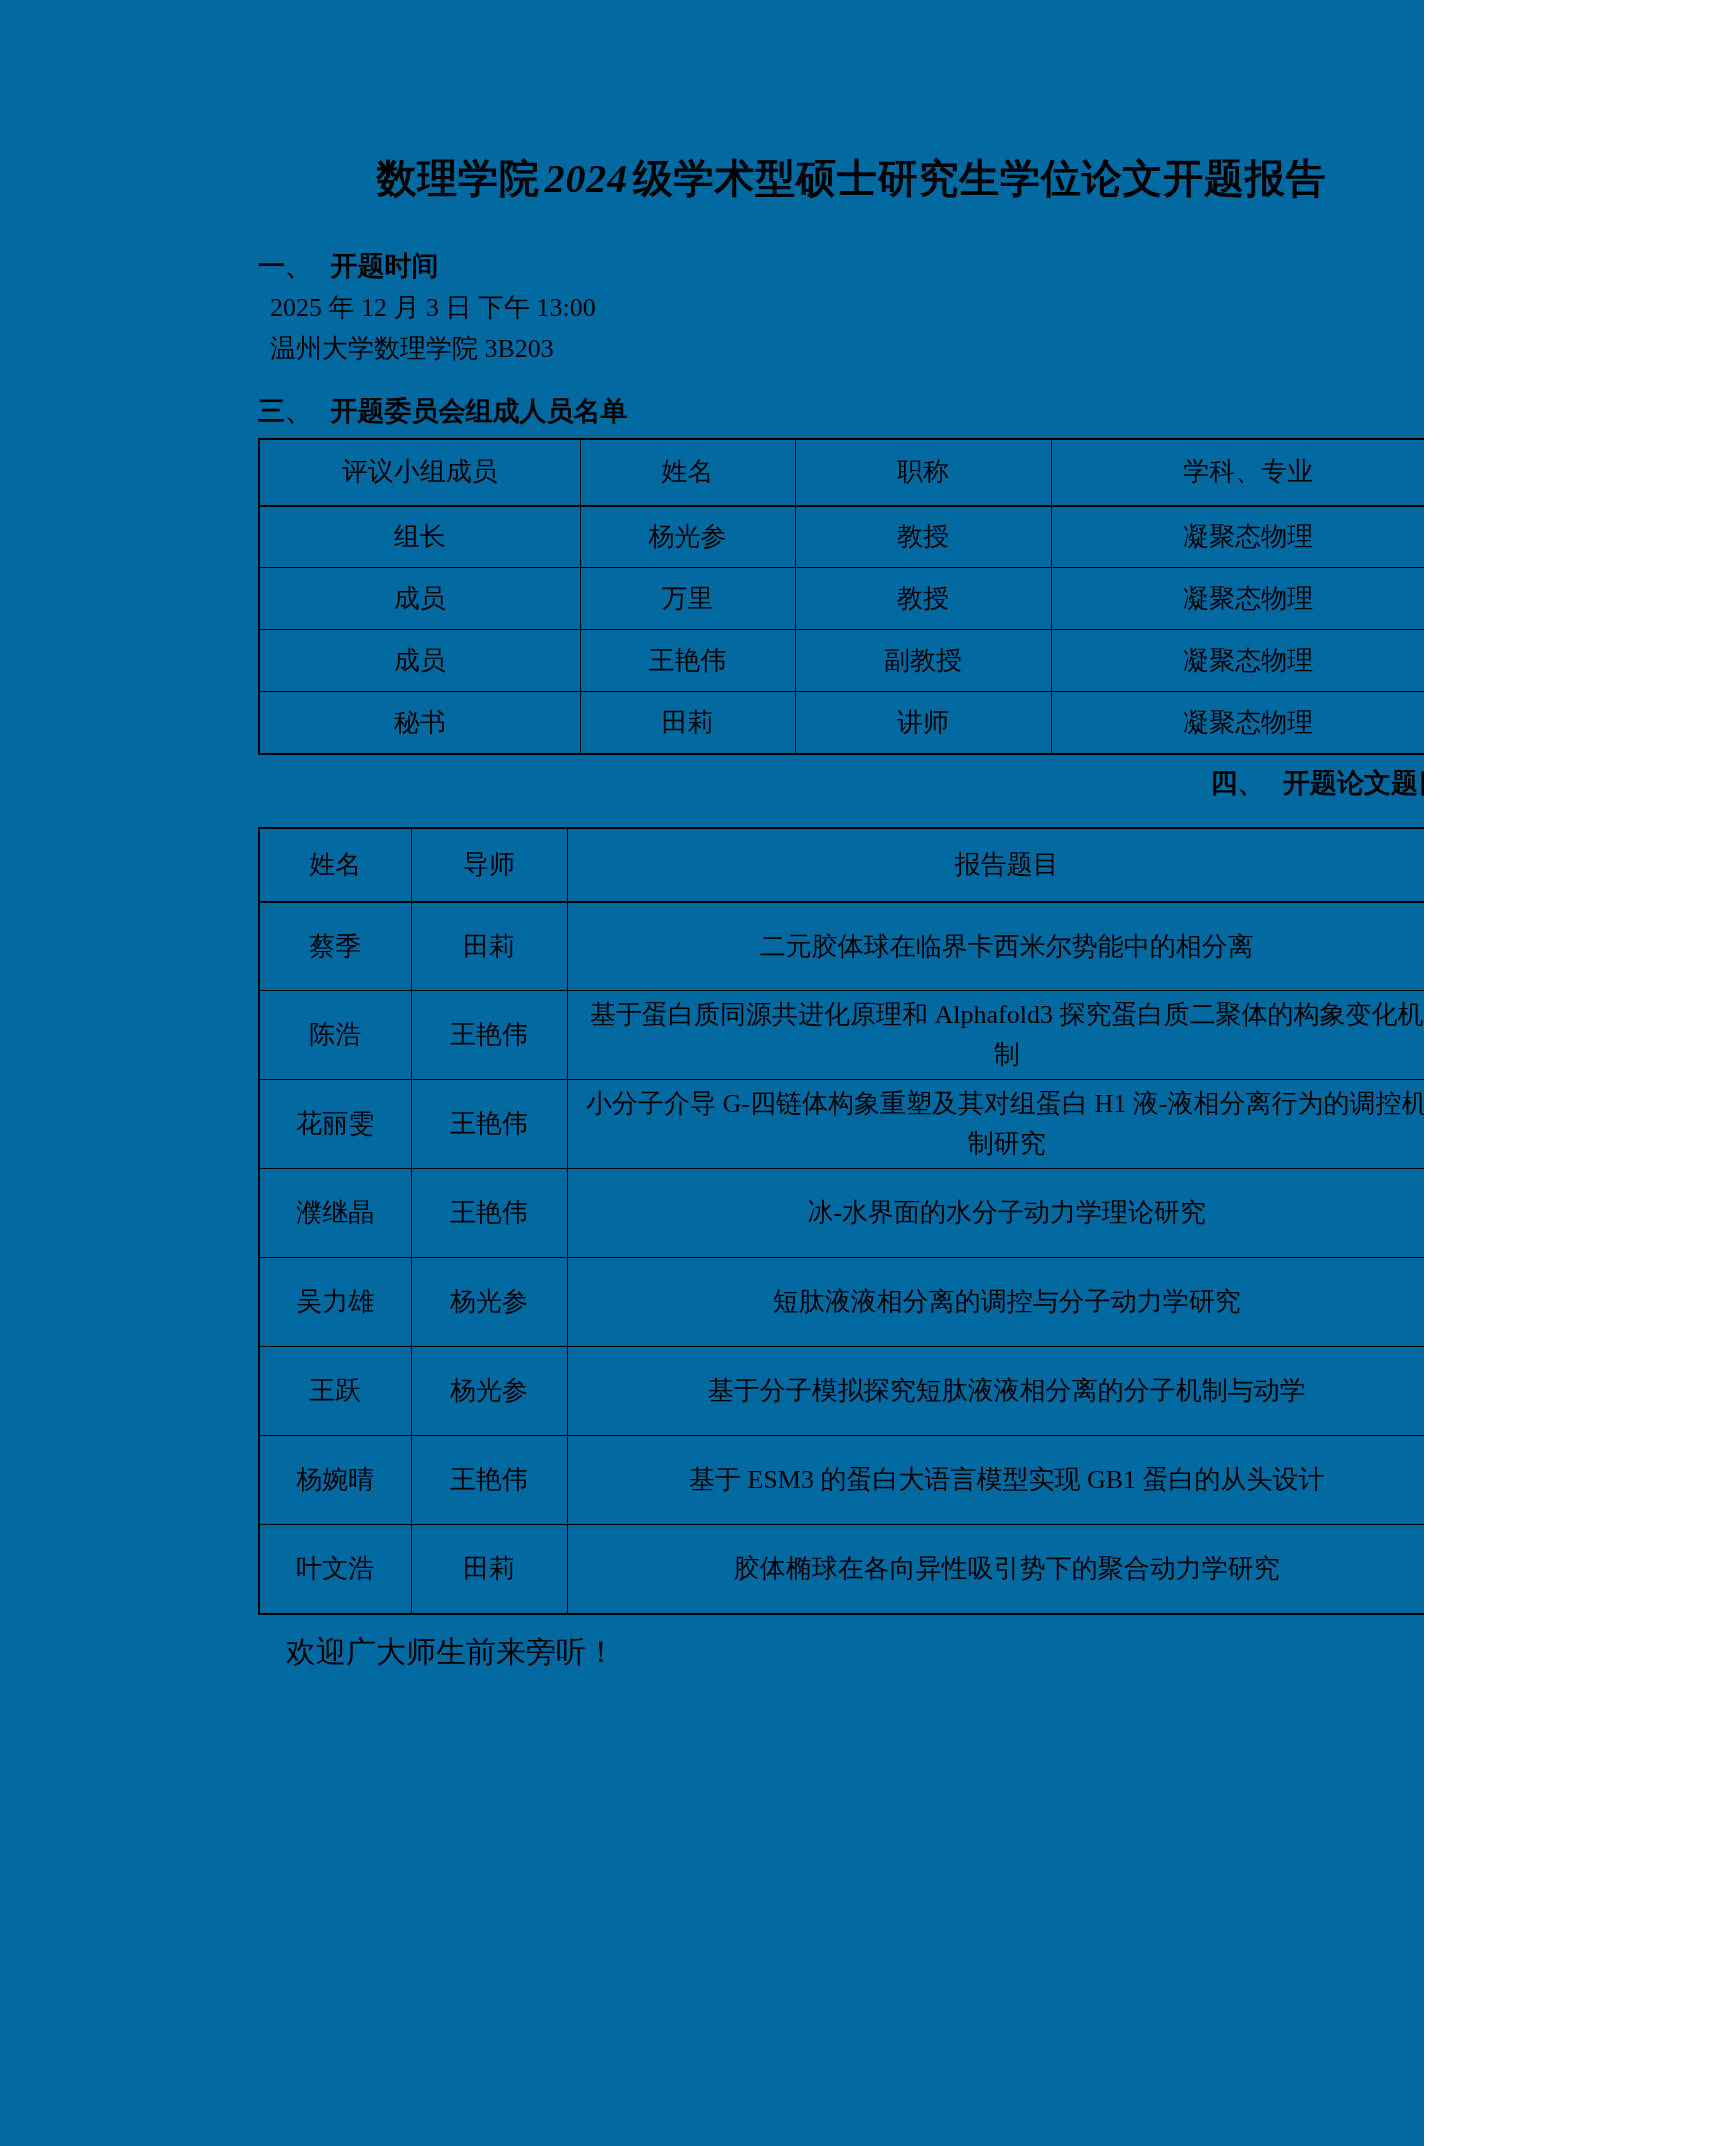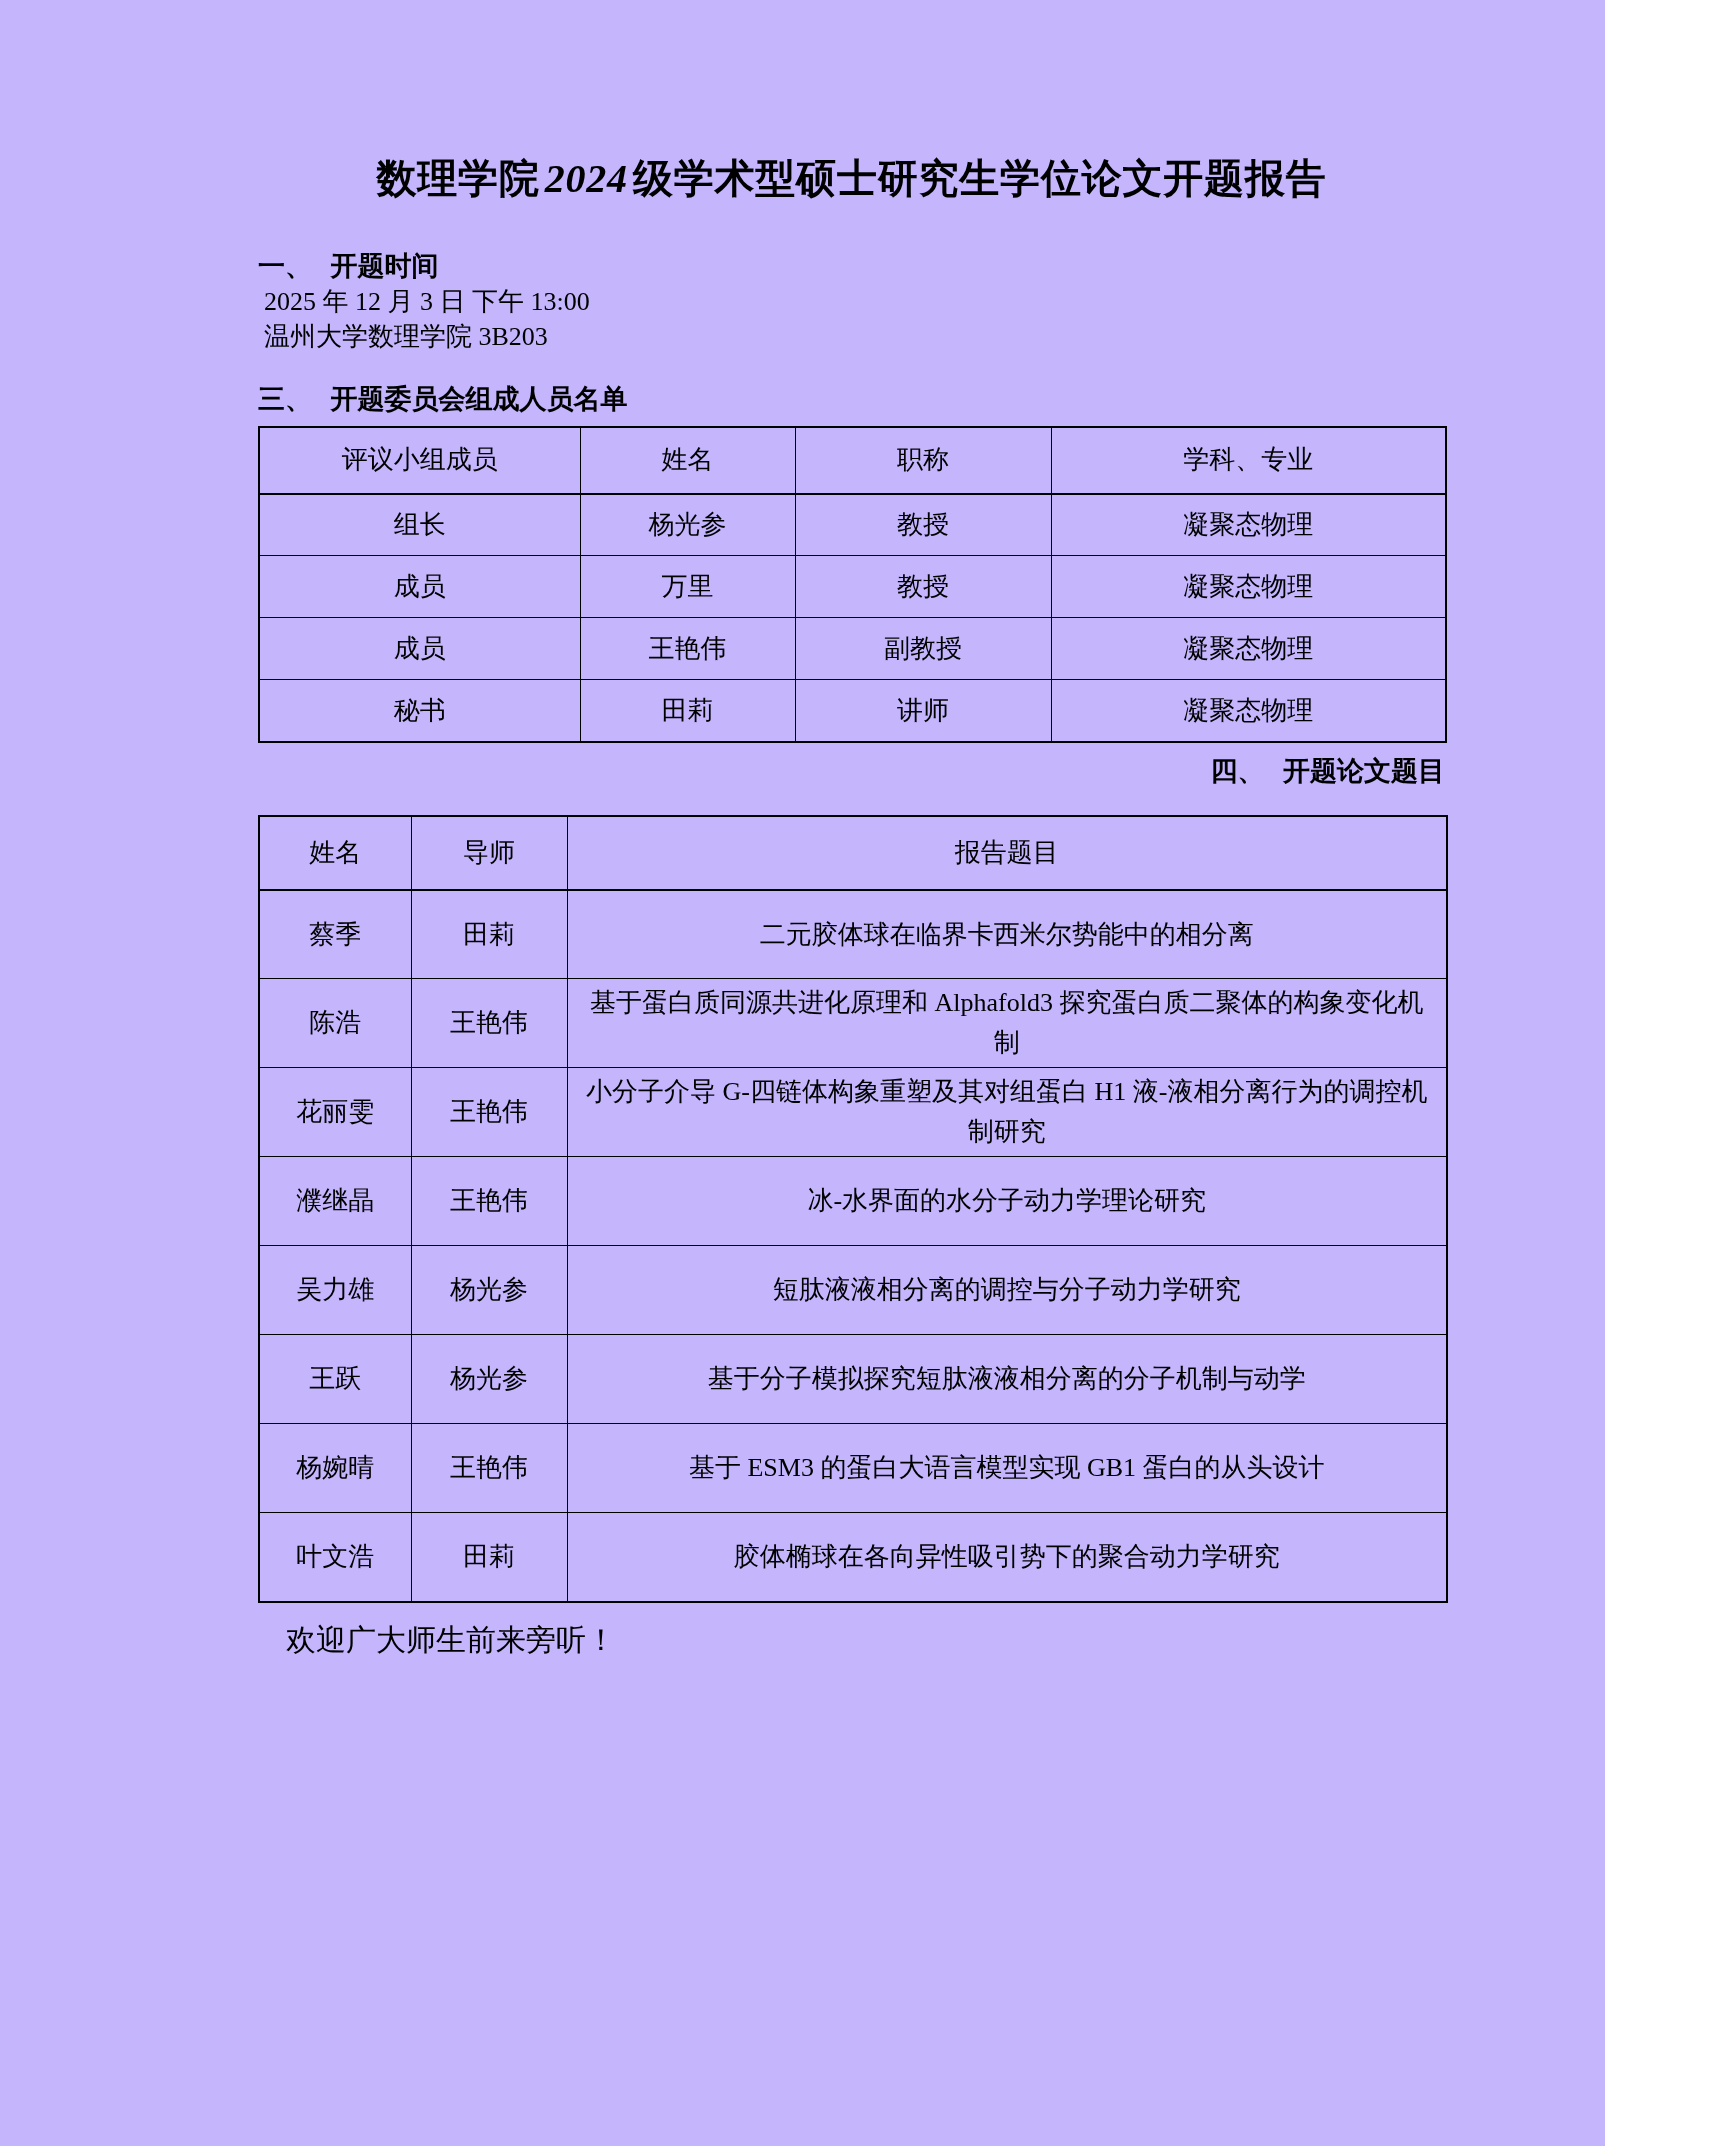--- a/index.html
+++ b/index.html
@@ -4,23 +4,23 @@
 <style>
   html, body {
     margin: 0;
     padding: 0;
     background: #ffffff;
     color: #000000;
     font-family: "Liberation Serif", "DejaVu Serif", serif;
   }
   .page {
     position: relative;
-    width: 1605px;
+    width: 1424px;
     height: 2146px;
-    background: #c4b5fd;
+    background: #0369a1;
     overflow: hidden;
   }
   .content {
     margin-left: 258px;
     width: 1187px;
   }
   .doc-title {
     margin: 0;
     padding-top: 152px;
     text-align: center;
@@ -46,21 +46,21 @@
   .sec-num { display: inline-block; margin-right: 18.6px; }
   .gap-title   { margin-top: 47px; }
   .gap-s1body  { margin-top: 35px; }
   .gap-s2      { margin-top: 49px; }
   .gap-s2body  { margin-top: 25px; }
   .gap-s3      { margin-top: 34px; }
   .gap-tbl1    { margin-top: 11.8px; }
   .gap-s4      { margin-top: 14px; text-align: right; }
   .gap-tbl2    { margin-top: 29px; }
   .body-line {
-    margin: 6px;
+    margin: 12px;
     font-size: 26px;
     line-height: 29px;
   }
   table.tbl {
     border-collapse: collapse;
     table-layout: fixed;
     width: 1187px;
     border: 2.5px solid #000;
   }
   table.tbl th, table.tbl td {

